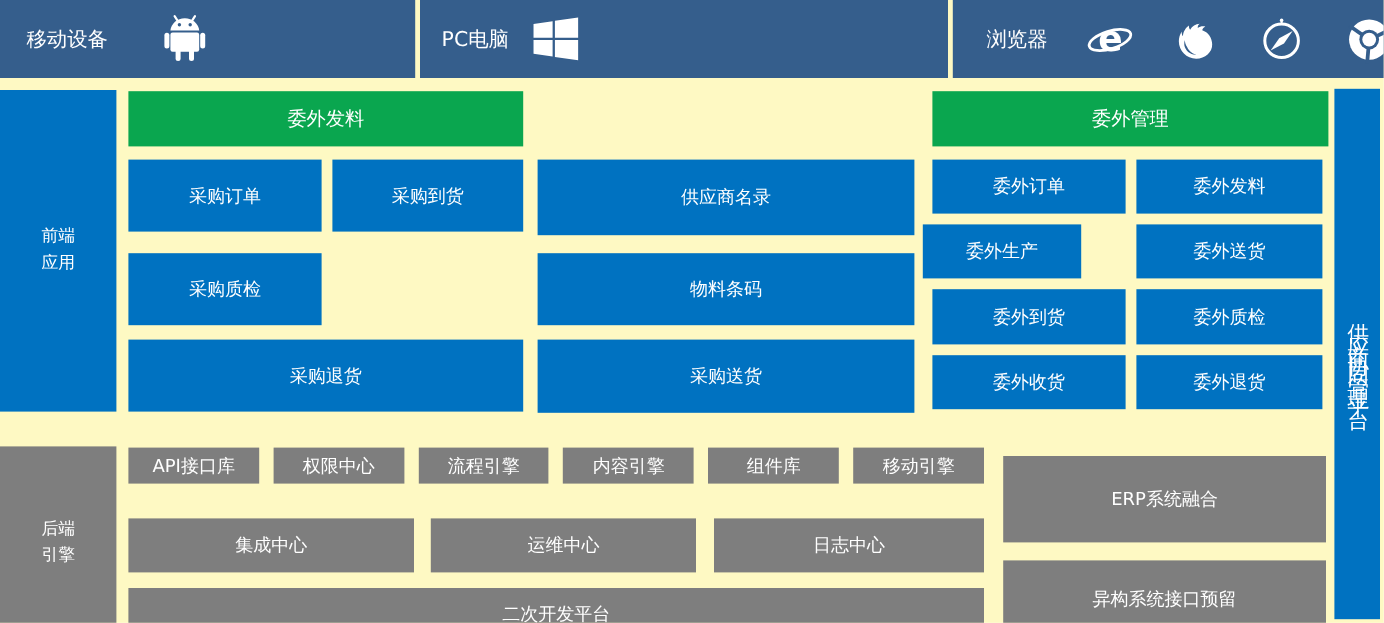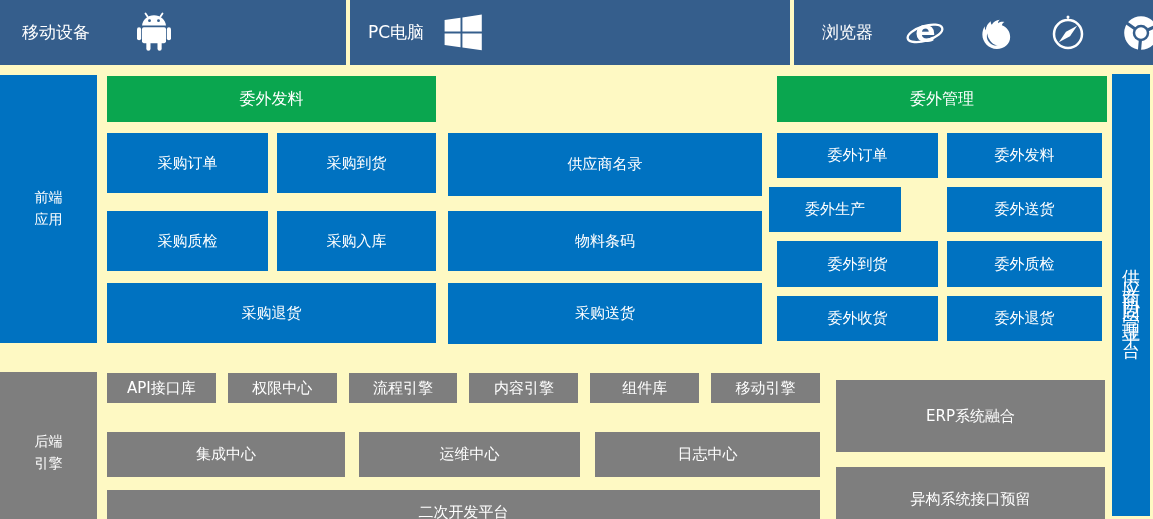--- a/index.html
+++ b/index.html
@@ -82,21 +82,20 @@
 
   <div class="abs side blue" style="left:0;top:75px;width:97px;height:268px">
     <span>前端
 应用</span>
   </div>
 
   <div class="abs box hdr green" style="left:107px;top:76px;width:329px;height:46px">委外发料</div>
   <div class="abs box blue" style="left:107px;top:133px;width:161px;height:60px">采购订单</div>
   <div class="abs box blue" style="left:277px;top:133px;width:159px;height:60px">采购到货</div>
   <div class="abs box blue" style="left:107px;top:211px;width:161px;height:60px">采购质检</div>
-  <div class="abs box blue" style="left:277px;top:211px;width:159px;height:60px">采购入库</div>
   <div class="abs box blue" style="left:107px;top:283px;width:329px;height:60px">采购退货</div>
 
   <div class="abs box blue" style="left:448px;top:133px;width:314px;height:63px">供应商名录</div>
   <div class="abs box blue" style="left:448px;top:211px;width:314px;height:60px">物料条码</div>
   <div class="abs box blue" style="left:448px;top:283px;width:314px;height:61px">采购送货</div>
 
   <div class="abs box hdr green" style="left:777px;top:76px;width:330px;height:46px">委外管理</div>
   <div class="abs box blue" style="left:777px;top:133px;width:161px;height:45px">委外订单</div>
   <div class="abs box blue" style="left:947px;top:133px;width:155px;height:45px">委外发料</div>
   <div class="abs box blue" style="left:769px;top:187px;width:132px;height:45px">委外生产</div>

